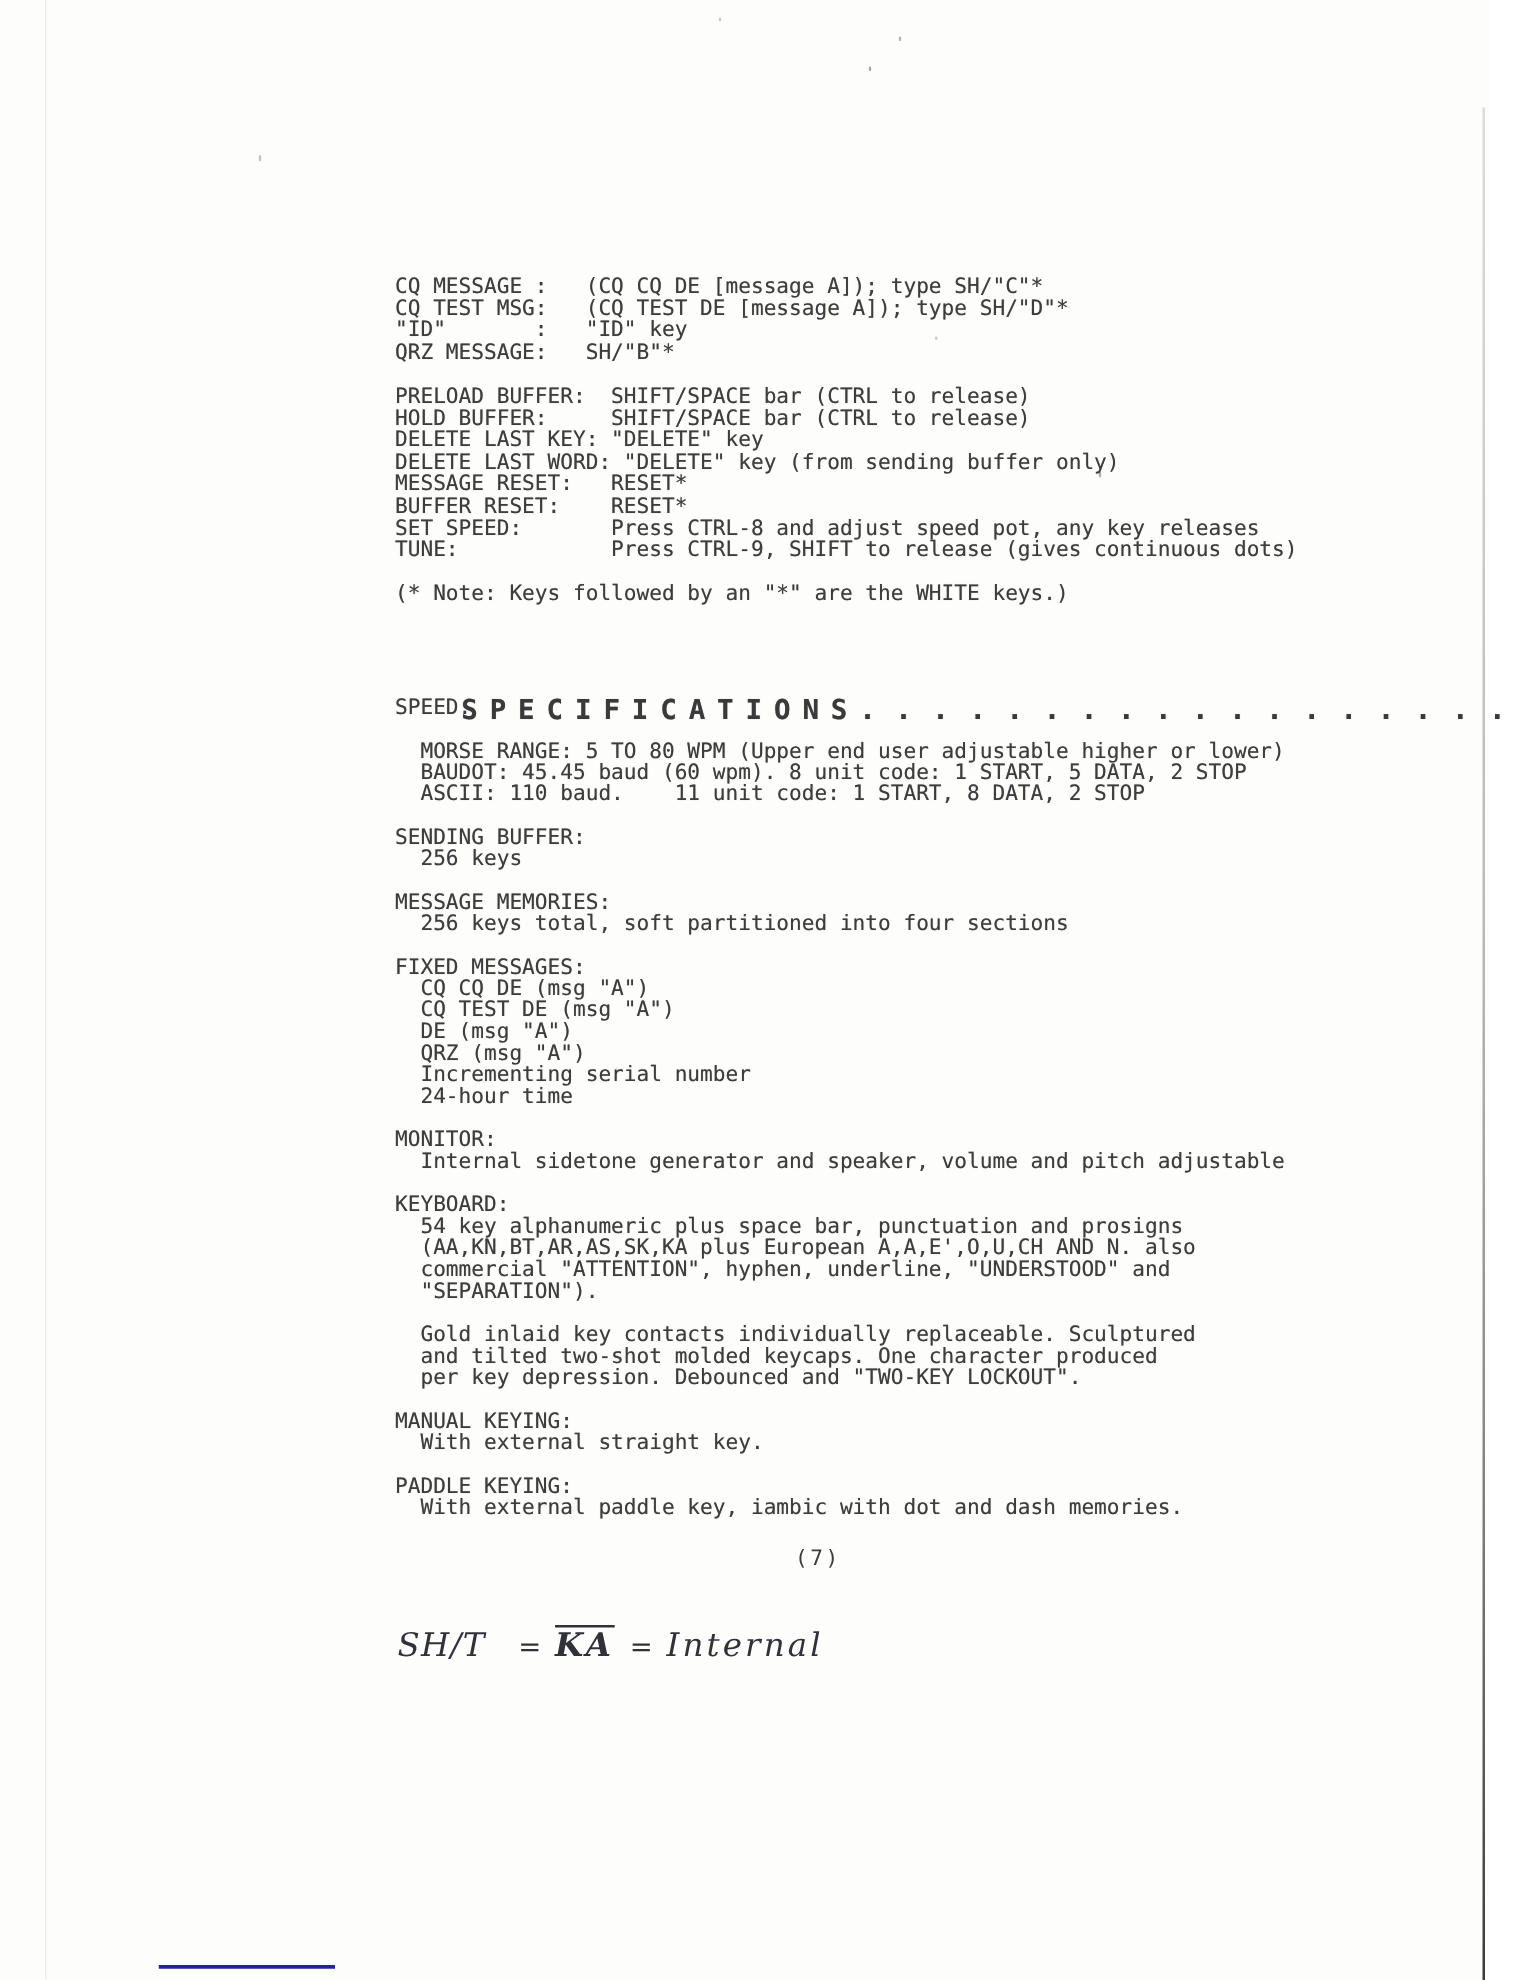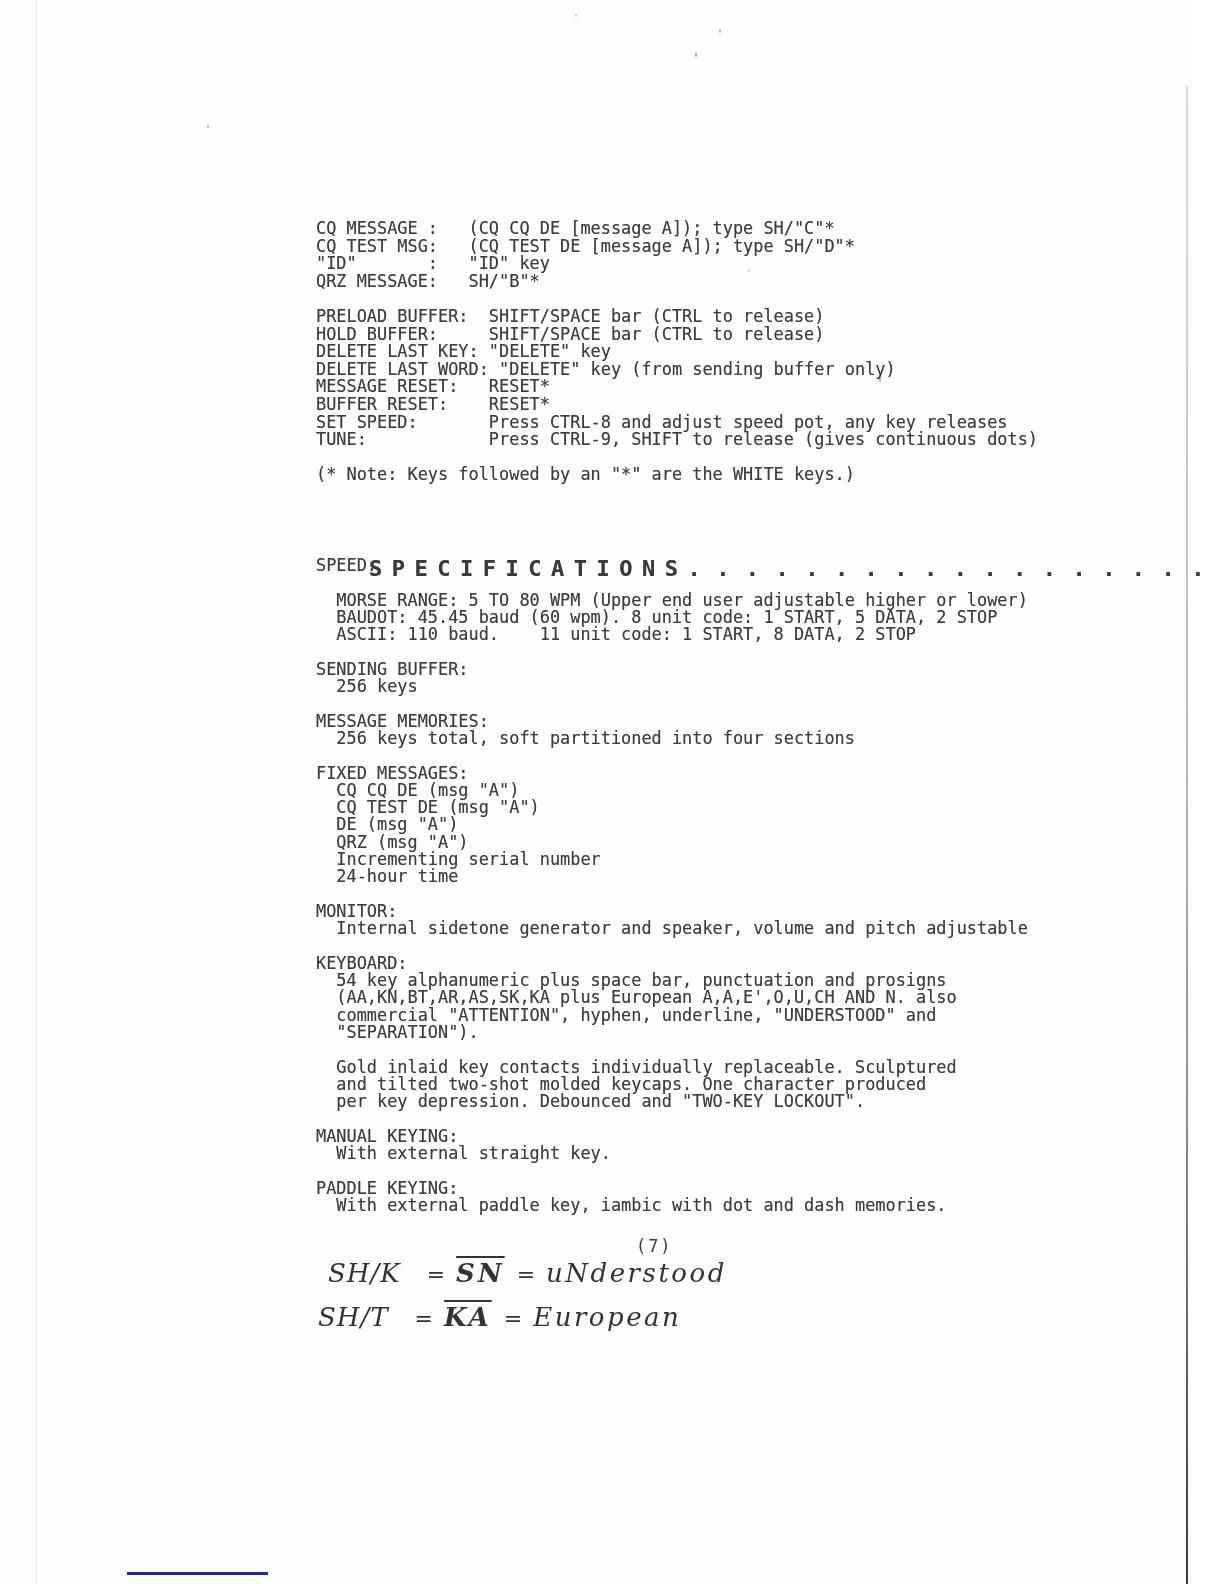--- a/index.html
+++ b/index.html
@@ -152,23 +152,20 @@
   per key depression. Debounced and "TWO-KEY LOCKOUT".
 
 MANUAL KEYING:
   With external straight key.
 
 PADDLE KEYING:
   With external paddle key, iambic with dot and dash memories.</pre>
 
   <div class="page-number">(7)</div>
 
-  <div class="hw hw1">
-    <span class="hw-key">SH/K</span><span class="hw-eq">=</span><span class="hw-prosign">SN</span><span class="hw-eq">=</span><span class="hw-meaning">uNderstood</span>
-  </div>
 
   <div class="hw hw2">
-    <span class="hw-key">SH/T</span><span class="hw-eq">=</span><span class="hw-prosign">KA</span><span class="hw-eq">=</span><span class="hw-meaning">European</span>
+    <span class="hw-key">SH/T</span><span class="hw-eq">=</span><span class="hw-prosign">KA</span><span class="hw-eq">=</span><span class="hw-meaning">Internal</span>
   </div>
 
   <div class="blue-line"></div>
 
 </div>
 
 </body></html>

